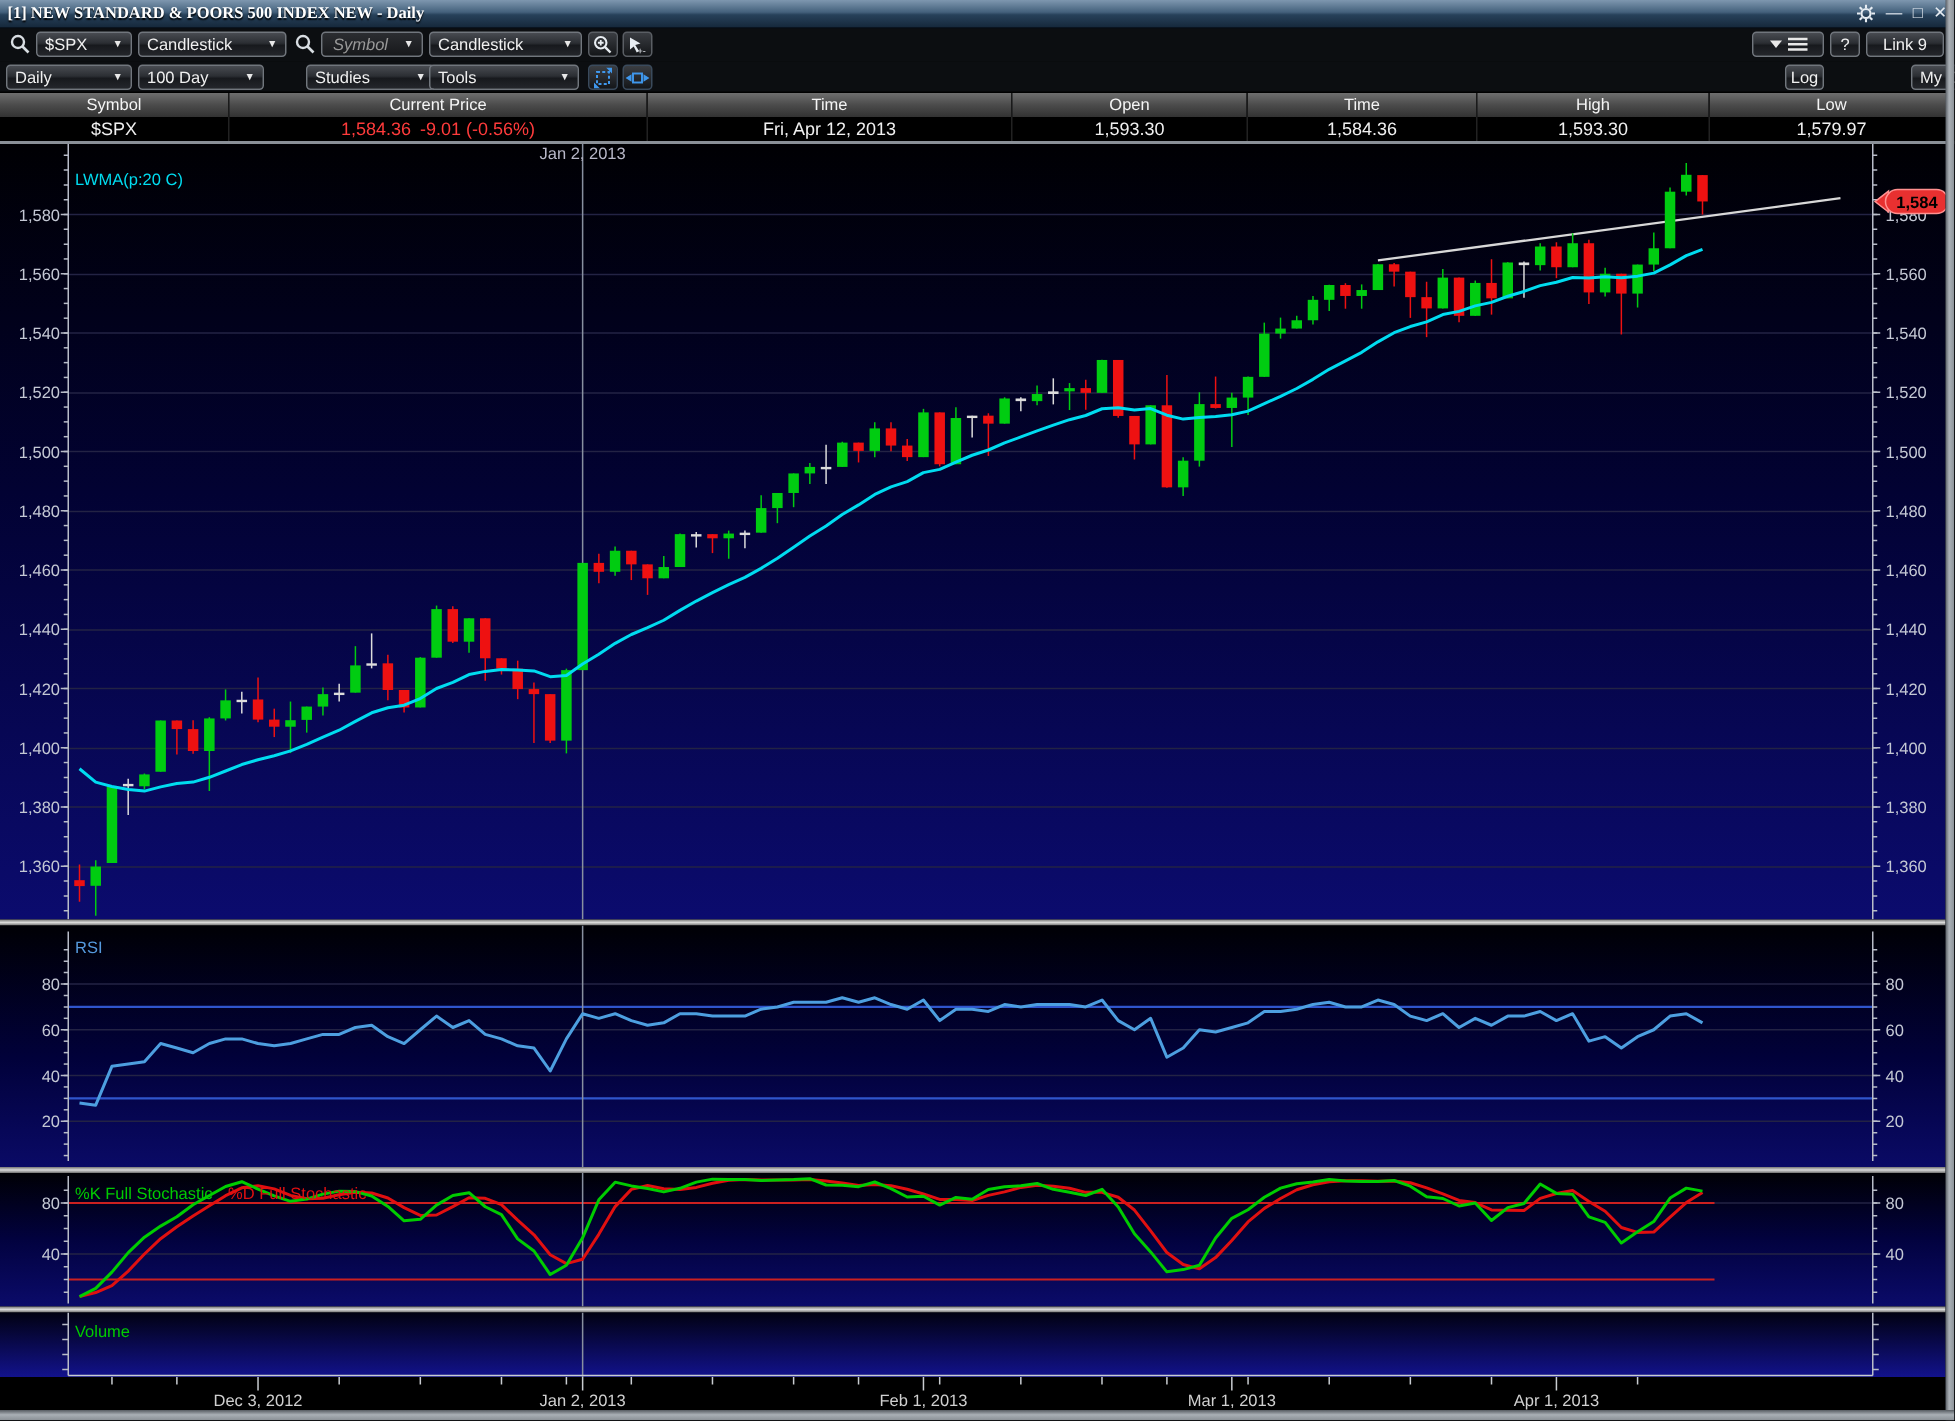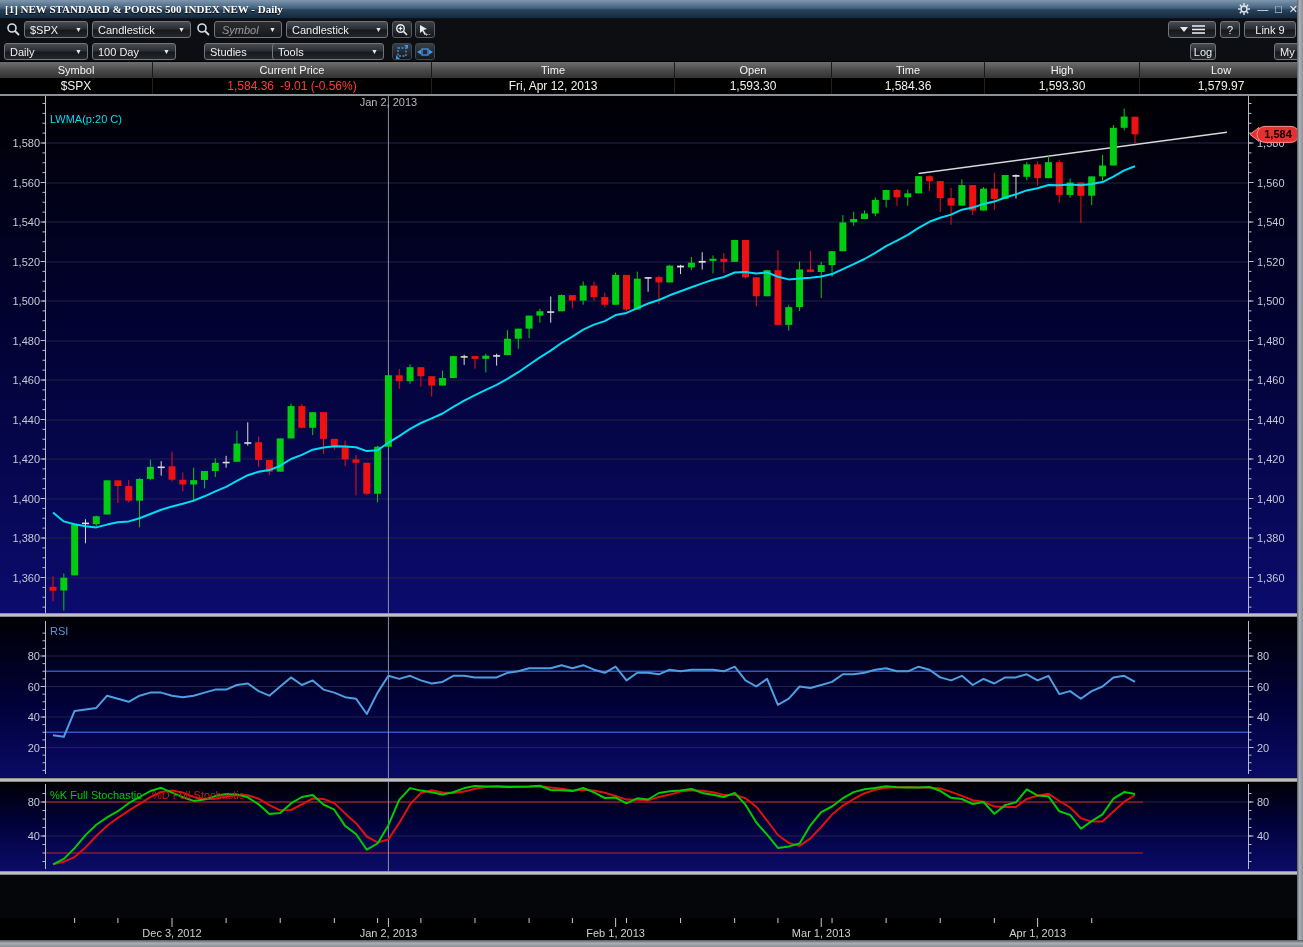--- a/index.html
+++ b/index.html
@@ -153,21 +153,21 @@
       <span class="arrow">▼</span>
     </div>
     <div class="combo" style="left:92px;width:84px">
       <span>100 Day</span>
       <span class="arrow">▼</span>
     </div>
     <div class="combo" style="left:204px;width:86px">
       <span>Studies</span>
       <span class="arrow">▼</span>
     </div>
-    <div class="combo" style="left:272px;width:112px">
+    <div class="combo" style="left:286px;width:100px">
       <span>Tools</span>
       <span class="arrow">▼</span>
     </div>
     <div class="iconbtn" style="left:392px;border-color:#3a4a5c">
       <svg width="14" height="14">
           <rect x="3" y="3" width="8" height="8" fill="none" stroke="#3f97ec" stroke-width="1.3" stroke-dasharray="2,1.5"></rect>
           <polygon points="13,0 13,4 9,0" fill="#3f97ec"></polygon>
           <polygon points="1,14 1,10 5,14" fill="#3f97ec"></polygon>
         </svg>
     </div>
@@ -700,20 +700,37 @@
         <line x1="1248.5" y1="54" x2="1253.5" y2="54" stroke="#b8bcc8" stroke-width="1"></line>
         <text x="40" y="58" fill="#c4c8d4" text-anchor="end" font-size="11" font-family="&quot;Liberation Sans&quot;,sans-serif">40</text>
         <text x="1257" y="58" fill="#c4c8d4" text-anchor="start" font-size="11" font-family="&quot;Liberation Sans&quot;,sans-serif">40</text>
         <polyline points="53.0,82.4 63.8,79.7 74.6,75.1 85.5,65.4 96.3,54.0 107.1,43.8 117.9,35.8 128.7,28.6 139.6,21.8 150.4,15.1 161.2,9.9 172.0,8.5 182.8,10.6 193.7,14.9 204.5,17.2 215.3,16.8 226.1,14.5 236.9,12.9 247.8,13.3 258.6,16.7 269.4,23.1 280.2,28.3 291.0,28.0 301.9,22.4 312.7,16.5 323.5,16.9 334.3,21.1 345.1,31.4 356.0,41.2 366.8,54.5 377.6,60.4 388.4,57.5 399.2,40.9 410.1,22.4 420.9,10.9 431.7,8.3 442.5,10.5 453.3,11.0 464.2,9.6 475.0,6.8 485.8,4.9 496.6,4.3 507.4,4.6 518.3,4.7 529.1,4.7 539.9,4.3 550.7,5.4 561.5,6.7 572.4,8.4 583.2,7.7 594.0,8.5 604.8,10.8 615.6,14.0 626.5,17.6 637.3,17.7 648.1,18.4 658.9,14.9 669.7,12.6 680.6,9.6 691.4,8.2 702.2,8.8 713.0,10.2 723.8,12.9 734.7,12.9 745.5,16.2 756.3,24.7 767.1,38.6 777.9,53.0 788.8,61.0 799.6,63.9 810.4,56.4 821.2,45.0 832.0,32.6 842.9,23.6 853.7,17.0 864.5,11.2 875.3,7.8 886.1,5.8 897.0,5.2 907.8,5.1 918.6,5.5 929.4,5.4 940.2,6.5 951.1,9.9 961.9,13.9 972.7,18.3 983.5,19.7 994.3,24.6 1005.2,24.9 1016.0,25.0 1026.8,16.9 1037.6,13.7 1048.4,11.7 1059.3,19.0 1070.1,25.5 1080.9,36.3 1091.7,39.6 1102.5,39.4 1113.4,29.4 1124.2,19.7 1135.0,13.0" fill="none" stroke="#e01010" stroke-width="2" stroke-linejoin="round"></polyline>
         <polyline points="53.0,82.4 63.8,76.9 74.6,66.1 85.5,53.1 96.3,42.8 107.1,35.4 117.9,29.2 128.7,21.2 139.6,15.0 150.4,9.0 161.2,5.8 172.0,10.7 182.8,15.2 193.7,18.9 204.5,17.4 215.3,14.1 226.1,12.1 236.9,12.4 247.8,15.3 258.6,22.3 269.4,31.9 280.2,30.9 291.0,21.4 301.9,15.0 312.7,13.1 323.5,22.5 334.3,27.7 345.1,43.9 356.0,52.0 366.8,67.7 377.6,61.5 388.4,43.2 399.2,17.9 410.1,6.1 420.9,8.6 431.7,10.3 442.5,12.6 453.3,10.2 464.2,6.1 475.0,4.1 485.8,4.4 496.6,4.4 507.4,5.0 518.3,4.7 529.1,4.4 539.9,3.8 550.7,8.0 561.5,8.2 572.4,9.1 583.2,6.0 594.0,10.4 604.8,16.0 615.6,15.5 626.5,21.4 637.3,16.3 648.1,17.5 658.9,11.0 669.7,9.2 680.6,8.5 691.4,7.0 702.2,10.9 713.0,12.8 723.8,15.0 734.7,10.9 745.5,22.7 756.3,40.5 767.1,52.6 777.9,65.9 788.8,64.4 799.6,61.5 810.4,43.3 821.2,30.2 832.0,24.5 842.9,16.2 853.7,10.1 864.5,7.2 875.3,6.0 886.1,4.3 897.0,5.3 907.8,5.6 918.6,5.6 929.4,5.0 940.2,8.8 951.1,15.8 961.9,17.0 972.7,22.0 983.5,20.0 994.3,31.7 1005.2,23.1 1016.0,20.3 1026.8,7.3 1037.6,13.6 1048.4,14.2 1059.3,29.3 1070.1,32.9 1080.9,46.7 1091.7,39.1 1102.5,32.4 1113.4,16.7 1124.2,10.1 1135.0,12.1" fill="none" stroke="#00cc00" stroke-width="2" stroke-linejoin="round"></polyline>
         <text x="50" y="17" fill="#00cc00" text-anchor="start" font-size="11" font-family="&quot;Liberation Sans&quot;,sans-serif">%K Full Stochastic</text>
         <text x="152" y="17" fill="#e01010" text-anchor="start" font-size="11" font-family="&quot;Liberation Sans&quot;,sans-serif">%D Full Stochastic</text>
       </svg>
     </div>
   <div class="divider d3"></div>
+  <div class="panel p-vol">
+      <svg id="svg-vol" width="1297" height="43">
+        <line x1="388.42" y1="0" x2="388.42" y2="43" stroke="#8890a0" stroke-width="1"></line>
+        <line x1="45.5" y1="0" x2="45.5" y2="42" stroke="#b8bcc8" stroke-width="1"></line>
+        <line x1="1248.5" y1="0" x2="1248.5" y2="42" stroke="#b8bcc8" stroke-width="1"></line>
+        <line x1="41.5" y1="8" x2="45.5" y2="8" stroke="#b8bcc8" stroke-width="1"></line>
+        <line x1="1248.5" y1="8" x2="1252.5" y2="8" stroke="#b8bcc8" stroke-width="1"></line>
+        <line x1="41.5" y1="18" x2="45.5" y2="18" stroke="#b8bcc8" stroke-width="1"></line>
+        <line x1="1248.5" y1="18" x2="1252.5" y2="18" stroke="#b8bcc8" stroke-width="1"></line>
+        <line x1="41.5" y1="28" x2="45.5" y2="28" stroke="#b8bcc8" stroke-width="1"></line>
+        <line x1="1248.5" y1="28" x2="1252.5" y2="28" stroke="#b8bcc8" stroke-width="1"></line>
+        <line x1="41.5" y1="38" x2="45.5" y2="38" stroke="#b8bcc8" stroke-width="1"></line>
+        <line x1="1248.5" y1="38" x2="1252.5" y2="38" stroke="#b8bcc8" stroke-width="1"></line>
+        <line x1="45.5" y1="42" x2="1248.5" y2="42" stroke="#c8ccd0" stroke-width="1"></line>
+        <text x="50" y="16" fill="#00cc00" text-anchor="start" font-size="11" font-family="&quot;Liberation Sans&quot;,sans-serif">Volume</text>
+      </svg>
+    </div>
   <div class="xaxis">
       <svg id="svg-x" width="1297" height="22">
         <line x1="74.64" y1="0" x2="74.64" y2="5" stroke="#c8ccd0" stroke-width="1"></line>
         <line x1="117.92" y1="0" x2="117.92" y2="5" stroke="#c8ccd0" stroke-width="1"></line>
         <line x1="226.12" y1="0" x2="226.12" y2="5" stroke="#c8ccd0" stroke-width="1"></line>
         <line x1="280.22" y1="0" x2="280.22" y2="5" stroke="#c8ccd0" stroke-width="1"></line>
         <line x1="334.32" y1="0" x2="334.32" y2="5" stroke="#c8ccd0" stroke-width="1"></line>
         <line x1="377.6" y1="0" x2="377.6" y2="5" stroke="#c8ccd0" stroke-width="1"></line>
         <line x1="420.88" y1="0" x2="420.88" y2="5" stroke="#c8ccd0" stroke-width="1"></line>
         <line x1="474.98" y1="0" x2="474.98" y2="5" stroke="#c8ccd0" stroke-width="1"></line>

